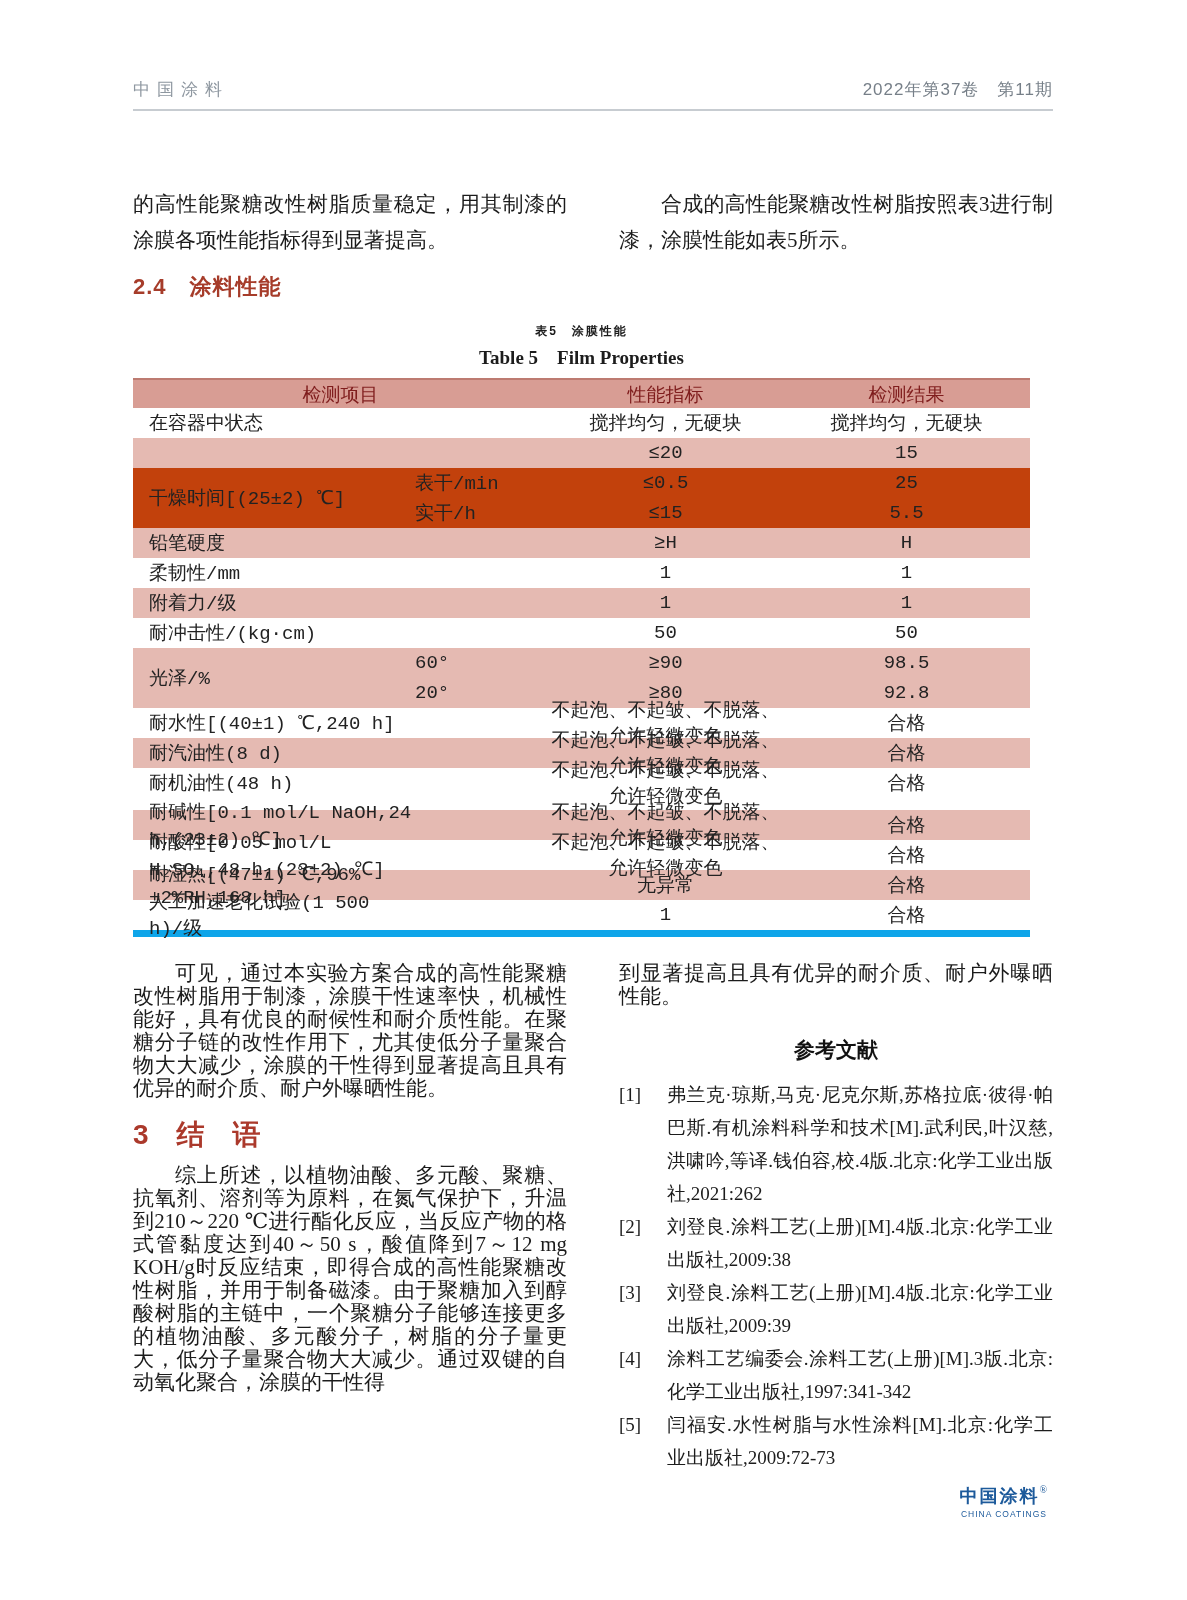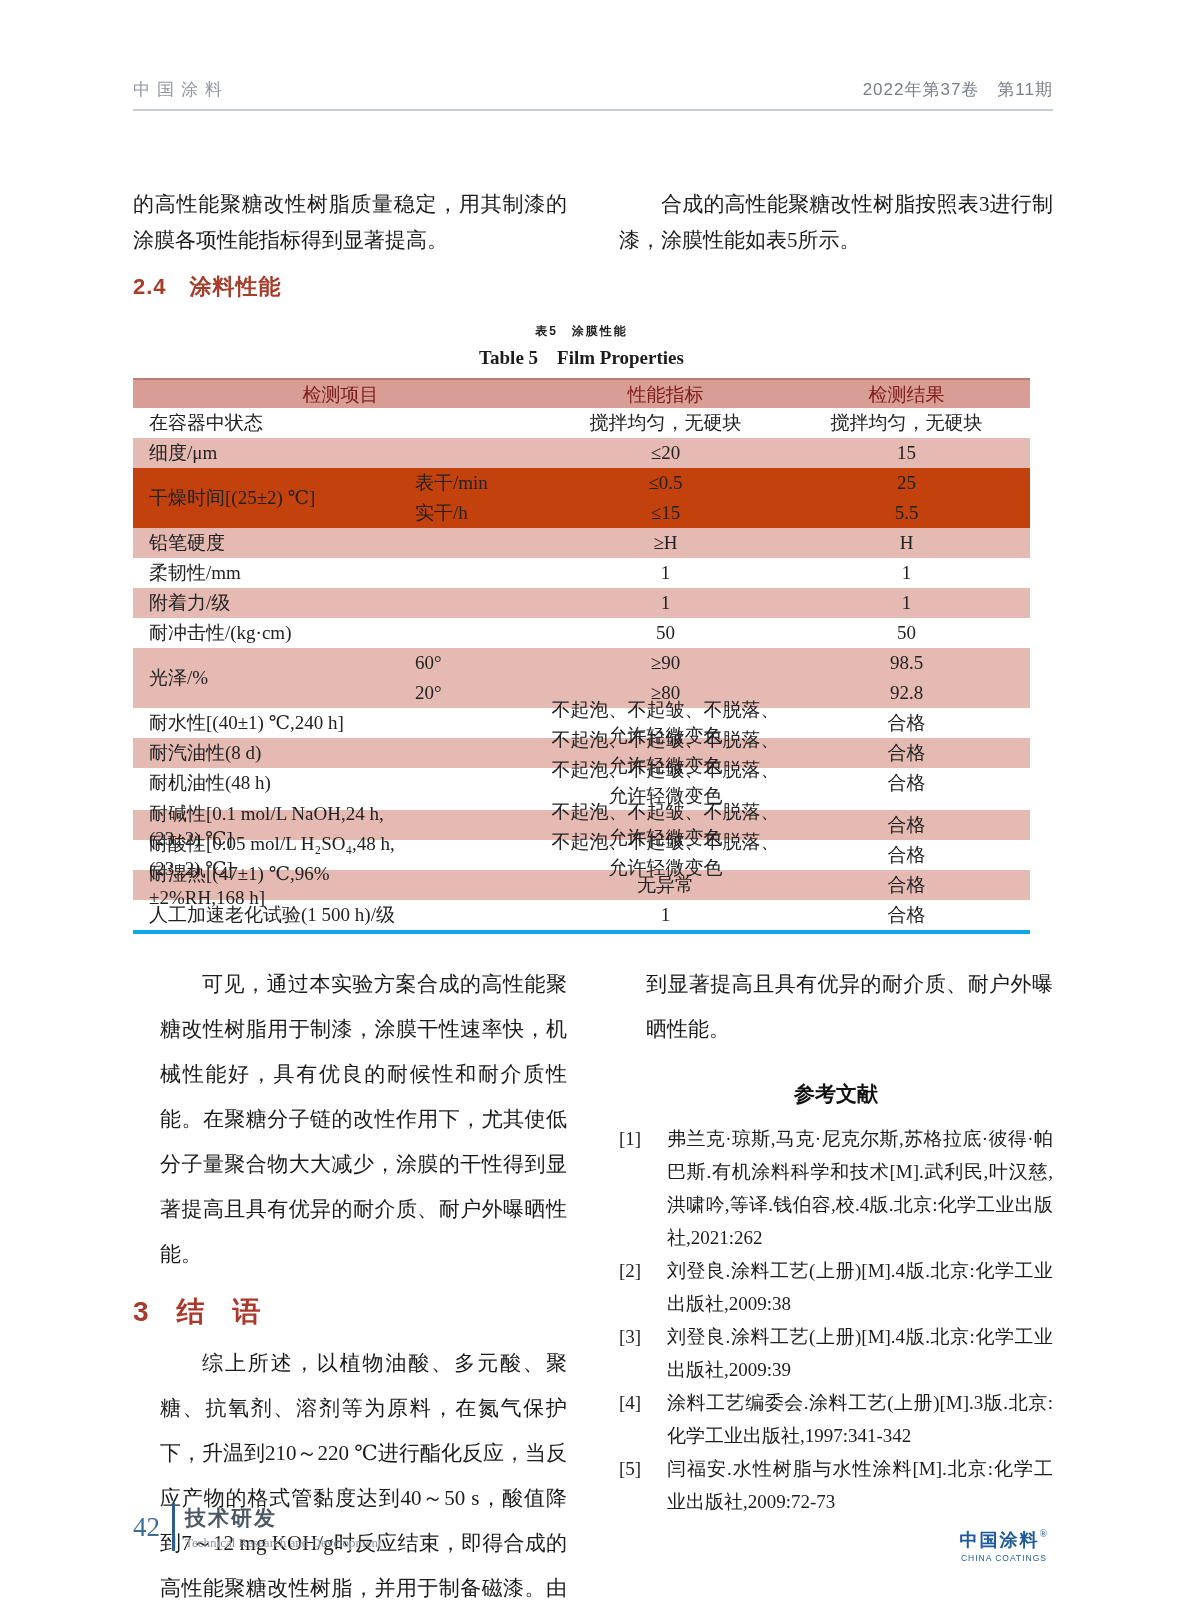--- a/index.html
+++ b/index.html
@@ -30,33 +30,33 @@
   
   .table-block { position:absolute; left:133px; top:323px; width:897px; }
   .tbl-title-zh { text-align:center; font-family:"Liberation Sans",sans-serif; font-weight:bold; font-size:12px; letter-spacing:2px; }
   .tbl-title-en { text-align:center; font-weight:bold; font-size:19px; margin-top:5px; margin-bottom:7px; }
   .t-head {
     display:grid; grid-template-columns:415px 235px 247px;
     background:#d89d94; border-top:2px solid #bd7b71;
     height:30px;
   }
   .t-head .t-cell { justify-content:center; font-size:19px; color:#7f1d1d; }
-  .t-body { border-bottom:4px solid #0ea5e9; }
+  .t-body { border-bottom:7px solid #0ea5e9;font-family:Liberation Mono, monospace; }
   .t-row { display:grid; grid-template-columns:280px 135px 235px 247px; }
   .t-row.pink  { background:#e5bab2; }
   .t-row.white { background:#ffffff; }
   .t-row.light { background:#c2410c; }
   .t-cell { display:flex; align-items:center; height:30px; font-size:19px; color:#222; }
   .t-cell.item { padding-left:16px; }
   .t-cell.sub  { padding-left:2px; }
   .t-cell.spec, .t-cell.result { justify-content:center; text-align:center; }
 
   
   .discussion { position:absolute; left:133px; top:962px; width:920px; display:flex; gap:52px; }
-  .discussion .body-par { line-height:45px;margin-left:27px; }
+  .discussion .body-par { line-height:23px; }
   .conclusion-heading {
     margin-top:16px; margin-bottom:10px;
     font-family:"Liberation Sans",sans-serif; font-size:28px; font-weight:bold; color:#ab392b;
   }
   .refs-heading { text-align:center; font-family:"Liberation Sans",sans-serif; font-weight:bold; font-size:21px; margin-top:28px; margin-bottom:14px; color:#111; }
   .ref-item { display:flex; font-size:19px; line-height:33px; text-align:justify; }
   .ref-num  { width:48px; flex:0 0 48px; }
   .ref-text { flex:1; }
   .brand-logo { margin-top:10px; text-align:right; padding-right:6px; }
   .logo-zh { font-family:"Liberation Sans",sans-serif; font-weight:bold; font-size:18px; color:#1d5a9b; letter-spacing:2px; }
@@ -100,21 +100,20 @@
       <div class="t-cell">检测结果</div>
     </div>
     <div class="t-body">
         <div class="t-row white" style="grid-template-rows: repeat(1, 30px);">
           <div class="t-cell item" style="grid-area: 1 / 1 / span 1; height: 30px;">在容器中状态</div>
           <div class="t-cell sub" style="grid-area: 1 / 2;"></div>
           <div class="t-cell spec" style="grid-area: 1 / 3;">搅拌均匀，无硬块</div>
           <div class="t-cell result" style="grid-area: 1 / 4;">搅拌均匀，无硬块</div>
         </div>
         <div class="t-row pink" style="grid-template-rows: repeat(1, 30px);">
-          <div class="t-cell item" style="grid-area: 1 / 1 / span 1; height: 30px;">细度/μm</div>
           <div class="t-cell sub" style="grid-area: 1 / 2;"></div>
           <div class="t-cell spec" style="grid-area: 1 / 3;">≤20</div>
           <div class="t-cell result" style="grid-area: 1 / 4;">15</div>
         </div>
         <div class="t-row light" style="grid-template-rows: repeat(2, 30px);">
           <div class="t-cell item" style="grid-area: 1 / 1 / span 2; height: 60px;">干燥时间[(25±2) ℃]</div>
           <div class="t-cell sub" style="grid-area: 1 / 2;">表干/min</div>
           <div class="t-cell spec" style="grid-area: 1 / 3;">≤0.5</div>
           <div class="t-cell result" style="grid-area: 1 / 4;">25</div>
           <div class="t-cell sub" style="grid-area: 2 / 2;">实干/h</div>
@@ -232,22 +231,14 @@
         </div>
       <div class="brand-logo">
         <div>
           <span class="logo-zh">中国涂料</span><span class="logo-reg">®</span>
         </div>
         <div class="logo-en">CHINA COATINGS</div>
       </div>
     </div>
   </div>
 
-  <div class="page-footer">
-    <span class="page-number">42</span>
-    <span class="footer-divider"></span>
-    <span class="footer-titles">
-      <span class="footer-zh">技术研发</span>
-      <span class="footer-en">Technical Research and Development</span>
-    </span>
-  </div>
 
 </div>
 
 </body></html>

